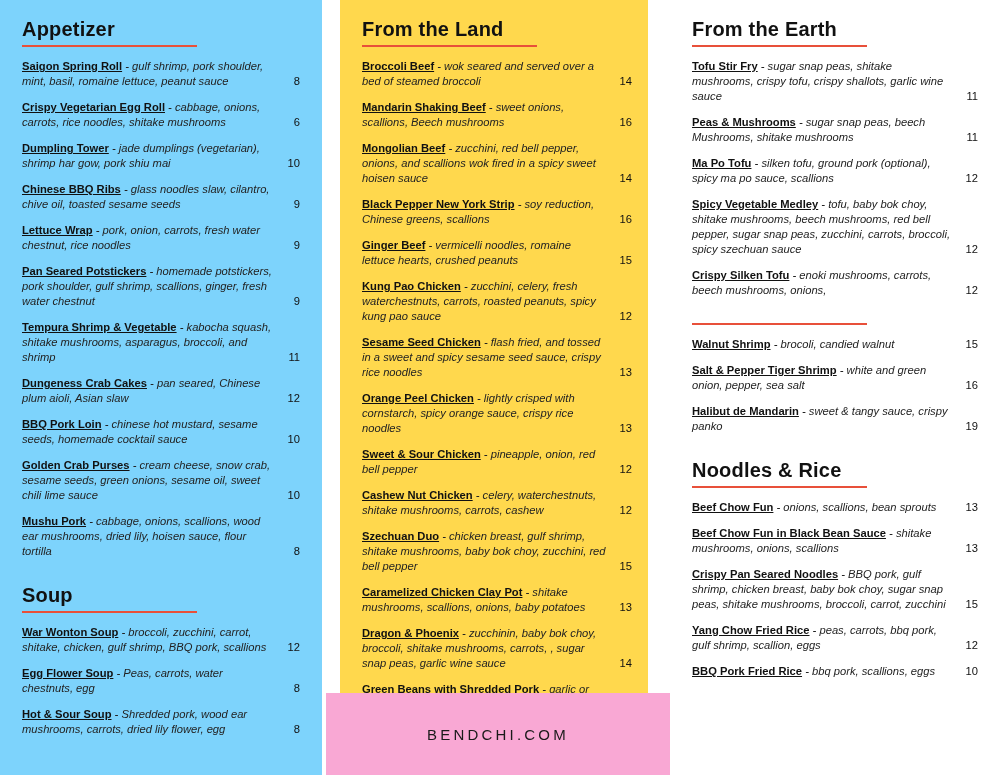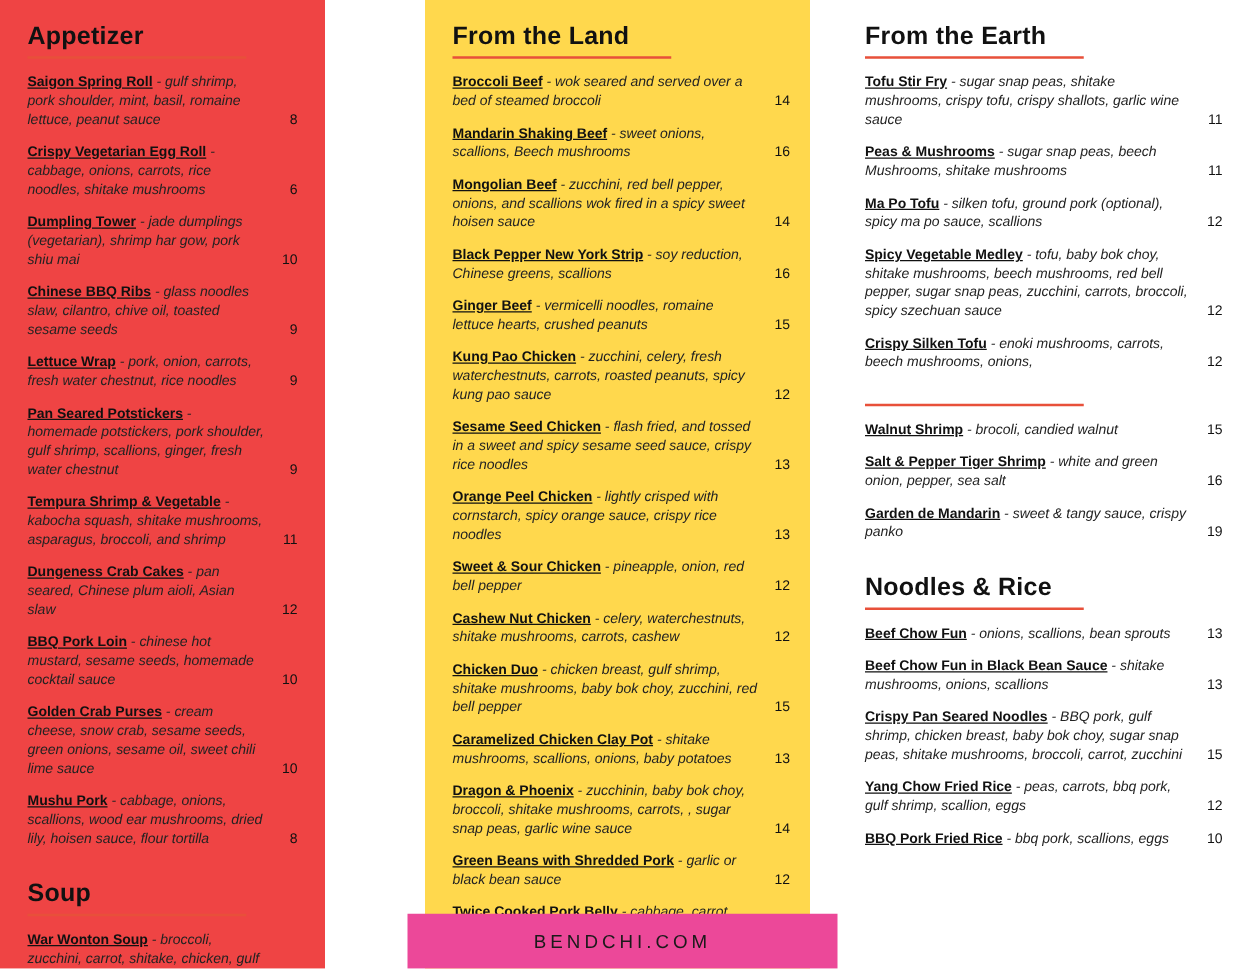--- a/index.html
+++ b/index.html
@@ -15,21 +15,21 @@
     width: 1000px; height: 775px;
     overflow: hidden;
     background: #ffffff;
   }
   .col {
     position: absolute;
     top: 0;
     height: 775px;
     overflow: hidden;
   }
-  #col-left  { left: 0;   width: 260px; padding: 18px 22px 0 22px; background: #ef4444; }
+  #col-left  { left: 0;   width: 322px; padding: 18px 22px 0 22px; background: #7dd3fc; }
   #col-mid   { left: 340px; width: 308px; background: #ffd84d; padding: 18px 16px 0 22px; }
   #col-right { left: 670px; width: 330px; padding: 18px 22px 0 22px; background: #ffffff; }
 
   .section-title {
     font-size: 20px;
     font-weight: bold;
     letter-spacing: .2px;
     margin: 0 0 4px 0;
     color: #111;
   }
@@ -63,22 +63,22 @@
     min-width: 16px;
     text-align: right;
   }
   .spacer-md { height: 14px; }
 
   .footer-band {
     position: absolute;
     left: 326px;
     width: 344px;
     bottom: 0;
-    height: 44px;
-    background: #ec4899;
+    height: 82px;
+    background: #f9a8d4;
     display: flex;
     align-items: center;
     justify-content: center;
   }
   .footer-text {
     font-size: 15px;
     letter-spacing: 3.2px;
     color: #1a1a1a;
     font-weight: 500;
   }
@@ -193,21 +193,21 @@
         </div>
         <div class="item">
           <div class="item-text"><span class="item-name">Sweet &amp; Sour Chicken</span> <span class="item-desc">- pineapple, onion, red bell pepper</span></div>
           <div class="price">12</div>
         </div>
         <div class="item">
           <div class="item-text"><span class="item-name">Cashew Nut Chicken</span> <span class="item-desc">- celery, waterchestnuts, shitake mushrooms, carrots, cashew</span></div>
           <div class="price">12</div>
         </div>
         <div class="item">
-          <div class="item-text"><span class="item-name">Chicken Duo</span> <span class="item-desc">- chicken breast, gulf shrimp, shitake mushrooms, baby bok choy, zucchini, red bell pepper</span></div>
+          <div class="item-text"><span class="item-name">Szechuan Duo</span> <span class="item-desc">- chicken breast, gulf shrimp, shitake mushrooms, baby bok choy, zucchini, red bell pepper</span></div>
           <div class="price">15</div>
         </div>
         <div class="item">
           <div class="item-text"><span class="item-name">Caramelized Chicken Clay Pot</span> <span class="item-desc">- shitake mushrooms, scallions, onions, baby potatoes</span></div>
           <div class="price">13</div>
         </div>
         <div class="item">
           <div class="item-text"><span class="item-name">Dragon &amp; Phoenix</span> <span class="item-desc">- zucchinin, baby bok choy, broccoli, shitake mushrooms, carrots, , sugar snap peas, garlic wine sauce</span></div>
           <div class="price">14</div>
         </div>
@@ -254,21 +254,21 @@
         <div class="title-rule"></div>
         <div class="item">
           <div class="item-text"><span class="item-name">Walnut Shrimp</span> <span class="item-desc">- brocoli, candied walnut</span></div>
           <div class="price">15</div>
         </div>
         <div class="item">
           <div class="item-text"><span class="item-name">Salt &amp; Pepper Tiger Shrimp</span> <span class="item-desc">- white and green onion, pepper, sea salt</span></div>
           <div class="price">16</div>
         </div>
         <div class="item">
-          <div class="item-text"><span class="item-name">Garden de Mandarin</span> <span class="item-desc">- sweet &amp; tangy sauce, crispy panko</span></div>
+          <div class="item-text"><span class="item-name">Halibut de Mandarin</span> <span class="item-desc">- sweet &amp; tangy sauce, crispy panko</span></div>
           <div class="price">19</div>
         </div>
         <div class="spacer-md"></div>
         <div class="section-title">Noodles &amp; Rice</div>
         <div class="title-rule"></div>
         <div class="item">
           <div class="item-text"><span class="item-name">Beef Chow Fun</span> <span class="item-desc">- onions, scallions, bean sprouts</span></div>
           <div class="price">13</div>
         </div>
         <div class="item">

